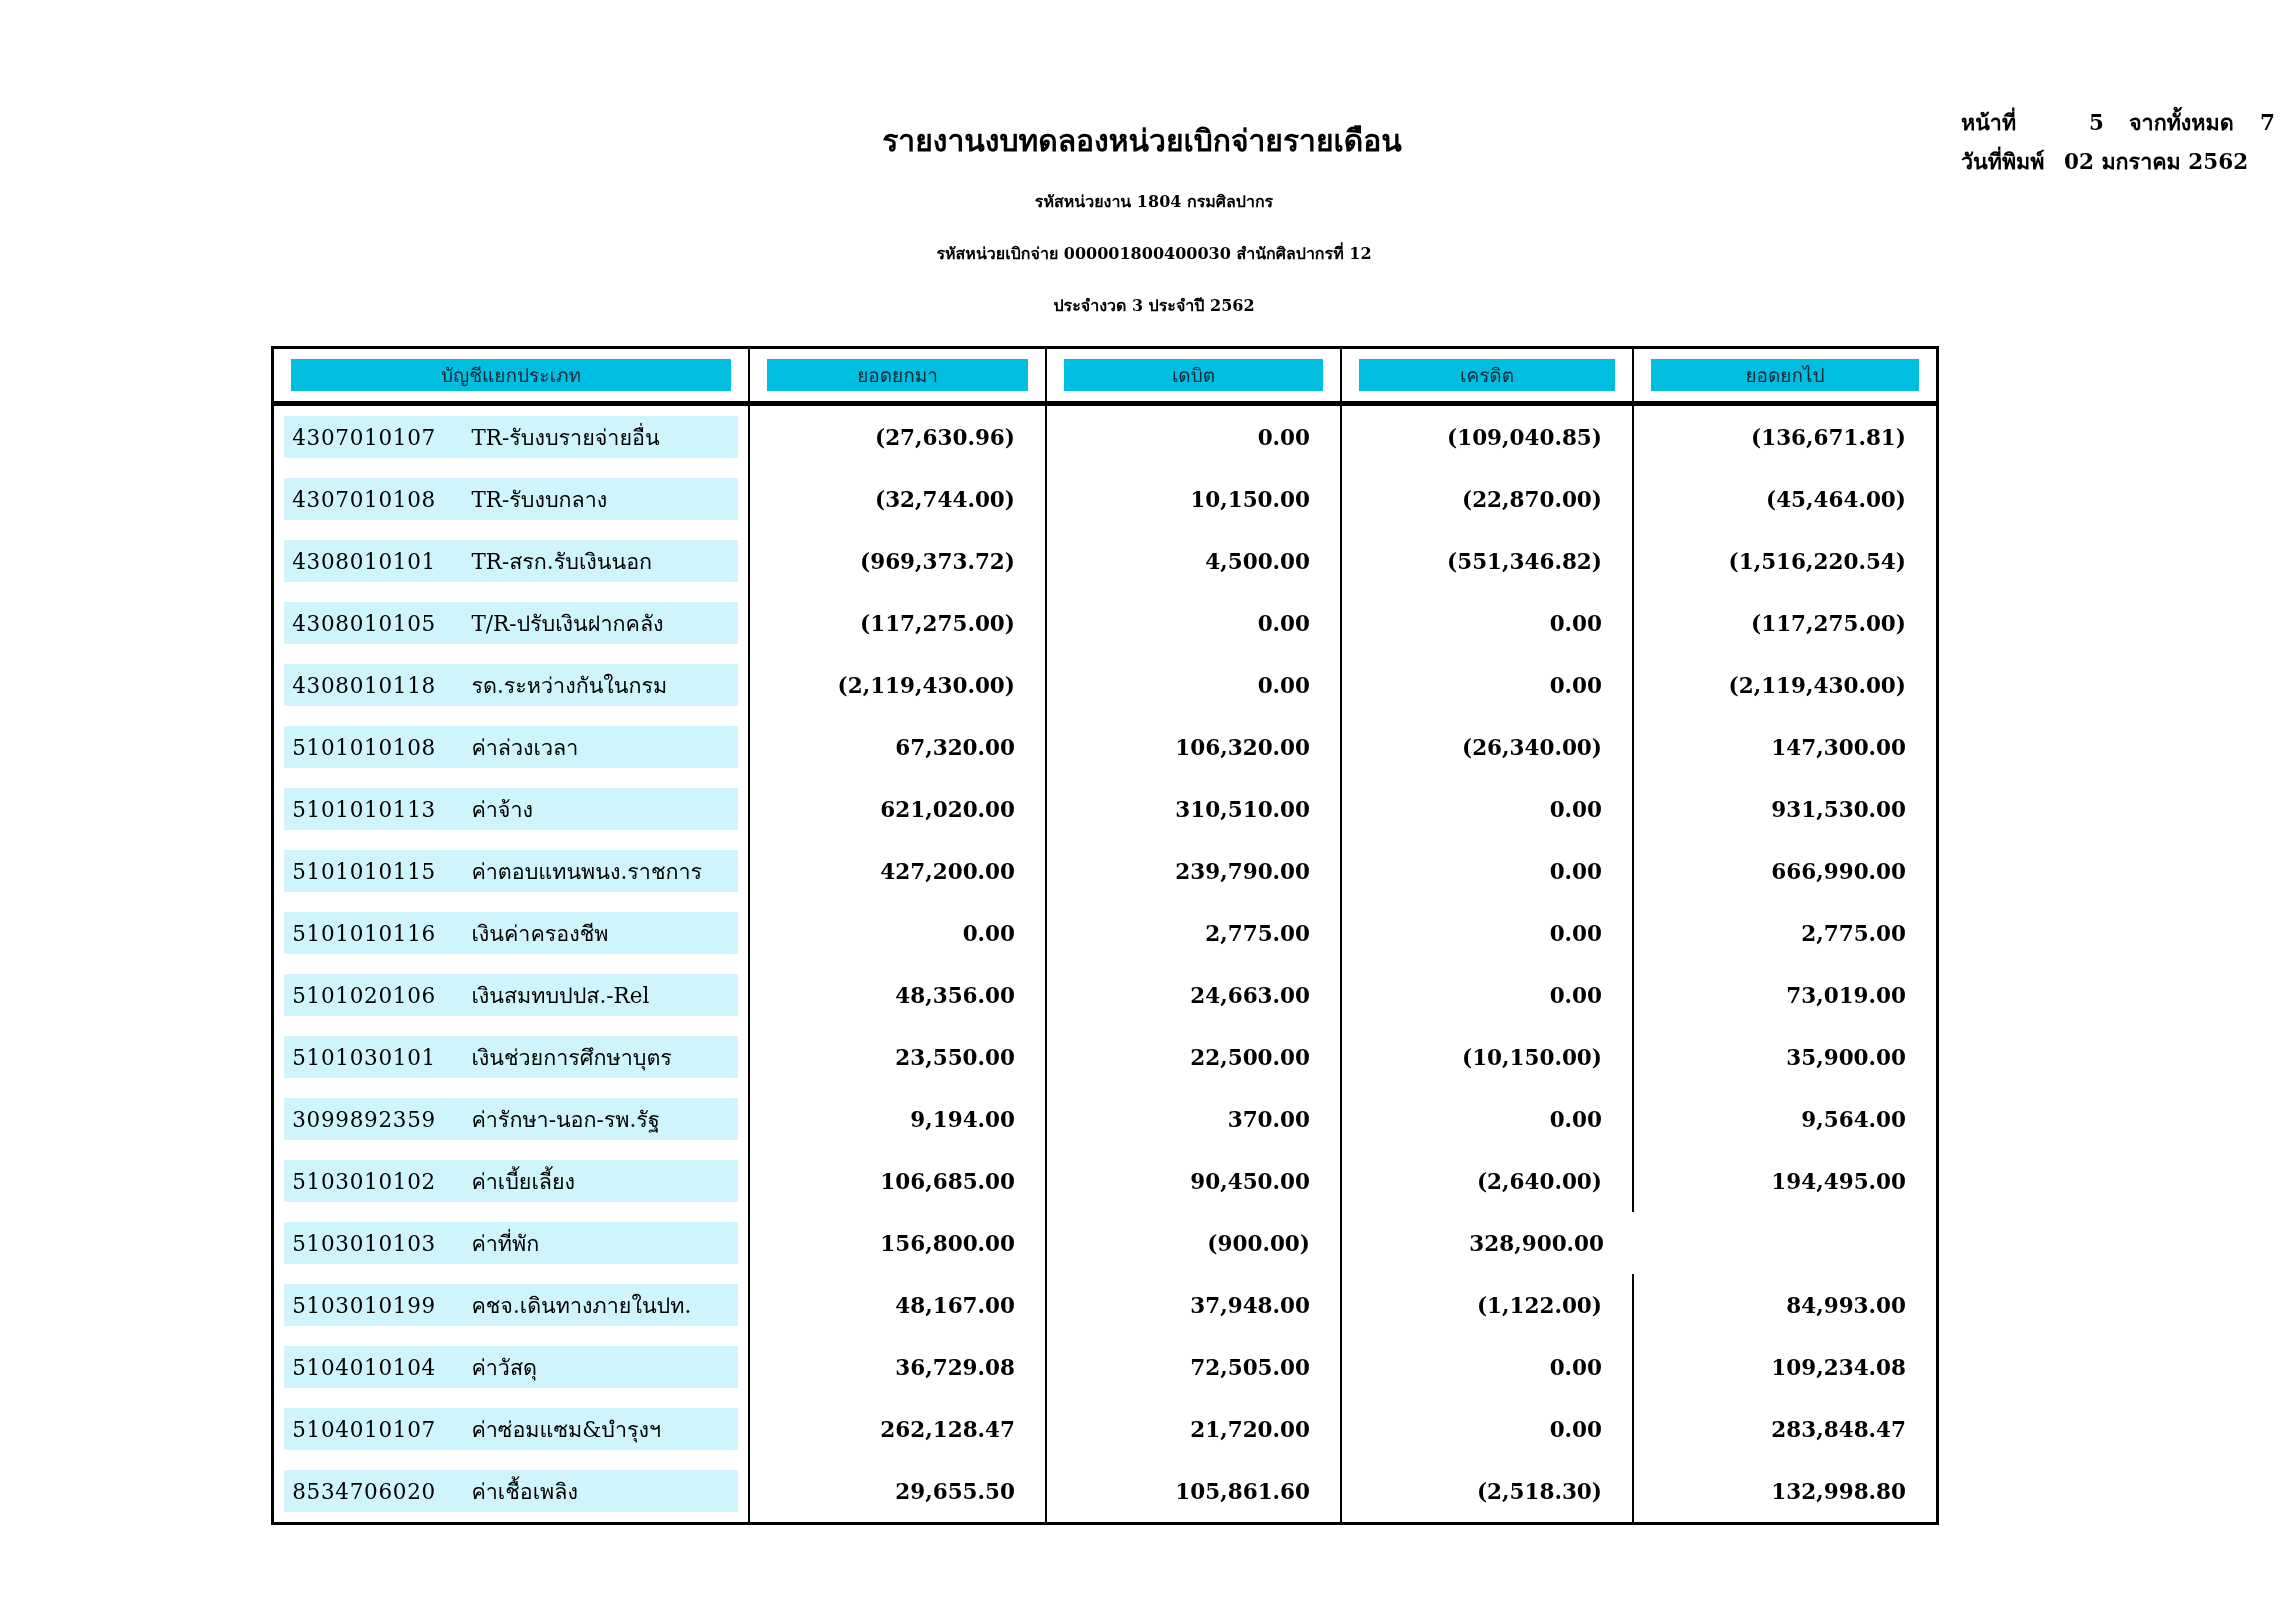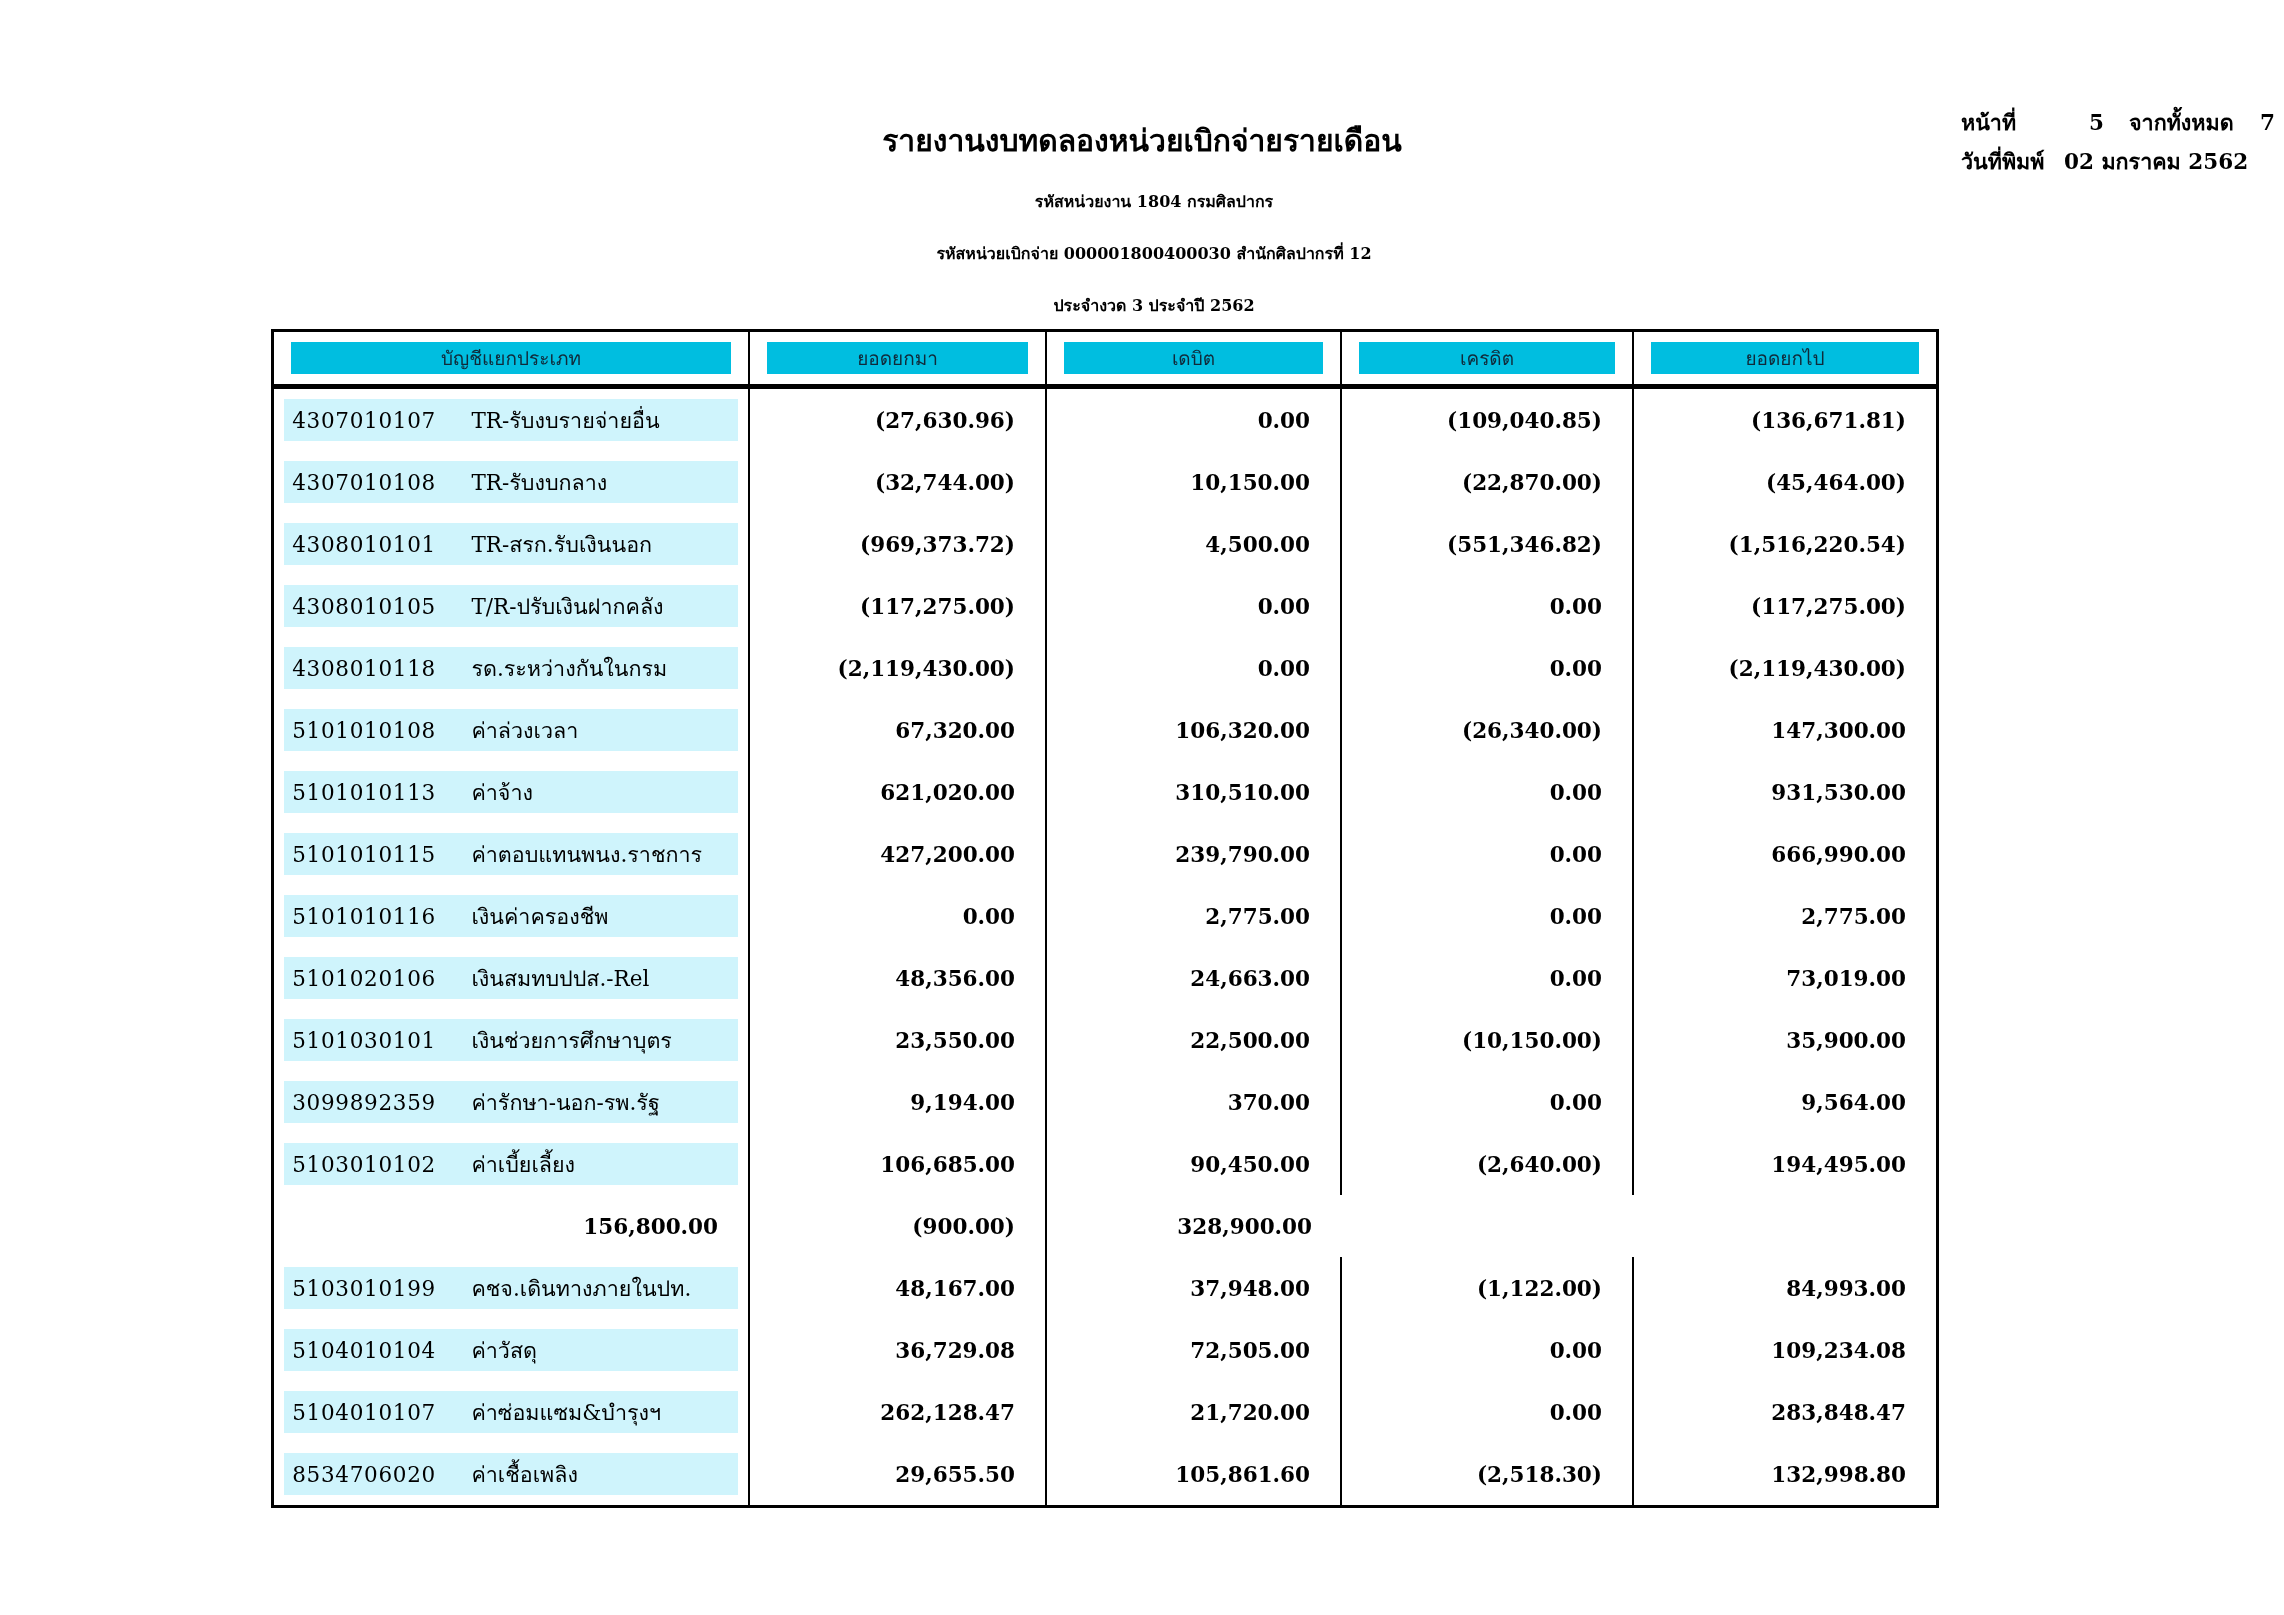--- a/index.html
+++ b/index.html
@@ -28,21 +28,21 @@
   
   .titles {
     position:absolute; top:117px; left:0; width:2284px;
     text-align:center;
   }
   .titles h1 { font-size:30px; font-weight:bold; margin-bottom:25px; }
   .titles .sub { font-size:16px; font-weight:bold; margin-bottom:27px;margin-left:24px; }
 
   
   .table {
-    position:absolute; left:271px; top:329px; width:1668px;
+    position:absolute; left:271px; top:346px; width:1668px;
     border:3.9px solid #000;
     background:#fff;
   }
   .thead {
     display:grid;
     grid-template-columns:476px 297px 295px 292px 1fr;
     height:57px;
     border-bottom:5.9px solid #000;
   }
   .th {
@@ -268,20 +268,26 @@
             <span class="code">5103010102</span>
             <span class="acc-name">ค่าเบี้ยเลี้ยง</span>
           </div>
         </div>
         <div class="td td-num">106,685.00</div>
         <div class="td td-num">90,450.00</div>
         <div class="td td-num">(2,640.00)</div>
         <div class="td td-num">194,495.00</div>
       </div>
       <div class="tr">
+        <div class="td td-account">
+          <div class="band">
+            <span class="code">5103010103</span>
+            <span class="acc-name">ค่าที่พัก</span>
+          </div>
+        </div>
         <div class="td td-num">156,800.00</div>
         <div class="td td-num">(900.00)</div>
         <div class="td td-num">328,900.00</div>
       </div>
       <div class="tr">
         <div class="td td-account">
           <div class="band">
             <span class="code">5103010199</span>
             <span class="acc-name">คชจ.เดินทางภายในปท.</span>
           </div>

